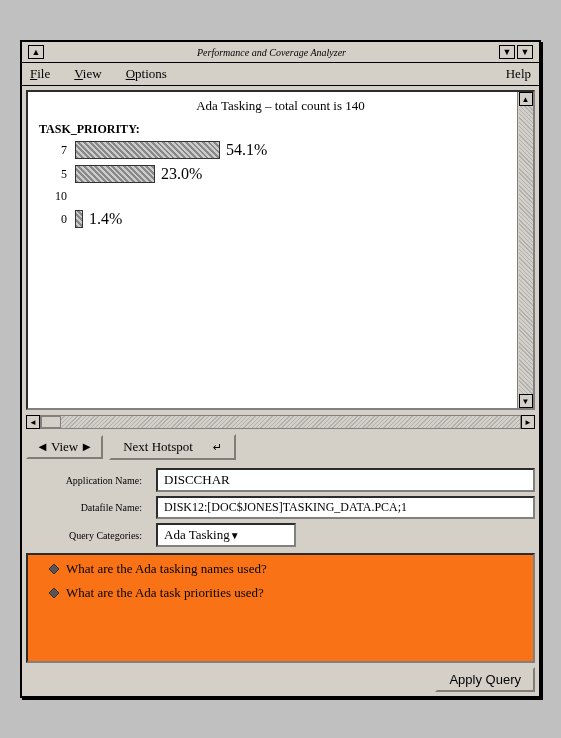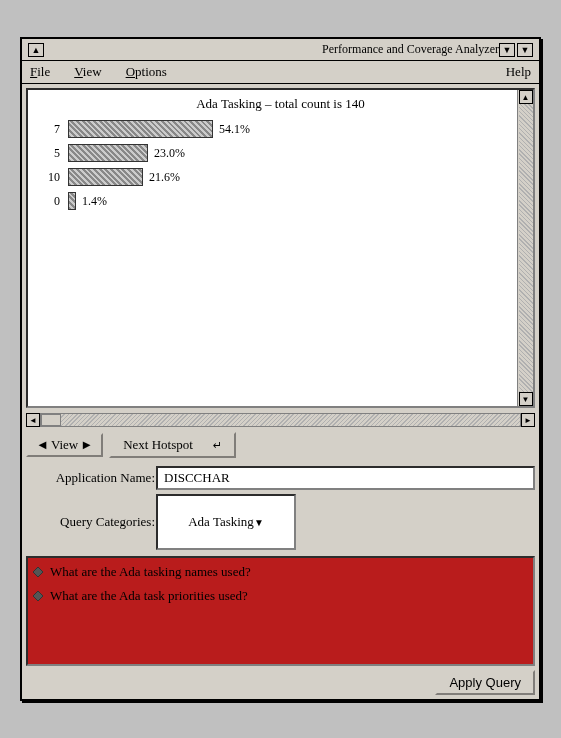--- a/index.html
+++ b/index.html
@@ -25,22 +25,23 @@
       background: #d4d0c8;
       border-bottom: 1px solid #000;
       text-align: center;
       padding: 3px 6px;
       display: flex;
       align-items: center;
       justify-content: space-between;
     }
     .title-bar-text {
       flex: 1;
-      text-align: right;
-      font-size: 12px;
+      text-align: center;
+      font-size: 10px;
+      font-style: italic;
     }
     .title-btn {
       width: 16px;
       height: 14px;
       border: 1px solid #000;
       background: #d4d0c8;
       font-size: 9px;
       display: flex;
       align-items: center;
       justify-content: center;
@@ -66,21 +67,21 @@
     }
 
     .main-content {
       padding: 4px;
     }
 
     
     .chart-panel {
       border: 2px inset #808080;
       background: #ffffff;
-      padding: 6px 0;
+      padding: 6px 7px;
       margin-bottom: 4px;
       position: relative;
       min-height: 320px;
     }
 
     .chart-title {
       text-align: center;
       font-size: 13px;
       margin-bottom: 8px;
     }
@@ -120,21 +121,21 @@
         #888,
         #888 2px,
         #ccc 2px,
         #ccc 4px
       );
       border: 1px solid #333;
     }
 
     .bar-label {
       margin-left: 6px;
-      font-size: 12px;
+      font-size: 16px;
     }
 
     
     .scrollbar-area {
       position: absolute;
       right: 0;
       top: 0;
       bottom: 0;
       width: 16px;
       background: #d4d0c8;
@@ -239,55 +240,55 @@
       margin-bottom: 6px;
     }
 
     .field-row {
       display: flex;
       align-items: center;
       margin-bottom: 4px;
     }
 
     .field-label {
-      font-size: 13px;
+      font-size: 10px;
       min-width: 130px;
       text-align: right;
-      padding-right: 1px;
+      padding-right: 14px;
     }
 
     .field-value {
       border: 2px inset #808080;
       background: #ffffff;
       padding: 2px 6px;
       font-size: 13px;
       flex: 1;
     }
 
     .field-select {
       border: 2px inset #808080;
       background: #ffffff;
-      padding: 18px 6px;
+      padding: 2px 6px;
       font-size: 13px;
       min-width: 140px;
       display: flex;
       align-items: center;
-      justify-content: center;
+      justify-content: flex-start;
     }
 
     .select-arrow {
       font-size: 10px;
     }
 
     
     .query-section {
       border: 2px inset #808080;
-      background: #b91c1c;
+      background: #f97316;
       margin-bottom: 4px;
-      padding: 6px 4px;
+      padding: 6px 20px;
       min-height: 110px;
     }
 
     .query-item {
       display: flex;
       align-items: center;
       margin-bottom: 8px;
       gap: 6px;
       font-size: 13px;
       cursor: pointer;
@@ -336,43 +337,40 @@
     <span class="menu-item"><span class="menu-underline">O</span>ptions</span>
     <span class="menu-item right">Help</span>
   </div>
 
   <div class="main-content">
 
     <div class="chart-panel">
       <div class="chart-title">Ada Tasking – total count is 140</div>
 
       <div class="chart-rows">
+        <div class="category-label">TASK_PRIORITY:</div>
 
         <div class="chart-row">
           <div class="row-label">7</div>
           <div class="bar-container">
             <div class="bar" style="width: 145px;"></div>
             <span class="bar-label">54.1%</span>
           </div>
         </div>
 
         <div class="chart-row">
           <div class="row-label">5</div>
           <div class="bar-container">
             <div class="bar" style="width: 80px;"></div>
             <span class="bar-label">23.0%</span>
           </div>
         </div>
 
         <div class="chart-row">
           <div class="row-label">10</div>
-          <div class="bar-container">
-            <div class="bar" style="width: 75px;"></div>
-            <span class="bar-label">21.6%</span>
-          </div>
         </div>
 
         <div class="chart-row">
           <div class="row-label">0</div>
           <div class="bar-container">
             <div class="bar" style="width: 8px;"></div>
             <span class="bar-label">1.4%</span>
           </div>
         </div>
       </div>
@@ -403,20 +401,24 @@
         <span style="font-size:11px;">↵</span>
       </div>
     </div>
 
     <div class="info-section">
       <div class="field-row">
         <span class="field-label">Application Name:</span>
         <div class="field-value">DISCCHAR</div>
       </div>
       <div class="field-row">
+        <span class="field-label">Datafile Name:</span>
+        <div class="field-value" style="font-size:12px;">DISK12:[DOC$JONES]TASKING_DATA.PCA;1</div>
+      </div>
+      <div class="field-row">
         <span class="field-label">Query Categories:</span>
         <div class="field-select">
           <span>Ada Tasking</span>
           <span class="select-arrow">▼</span>
         </div>
       </div>
     </div>
 
     <div class="query-section">
       <div class="query-item">

